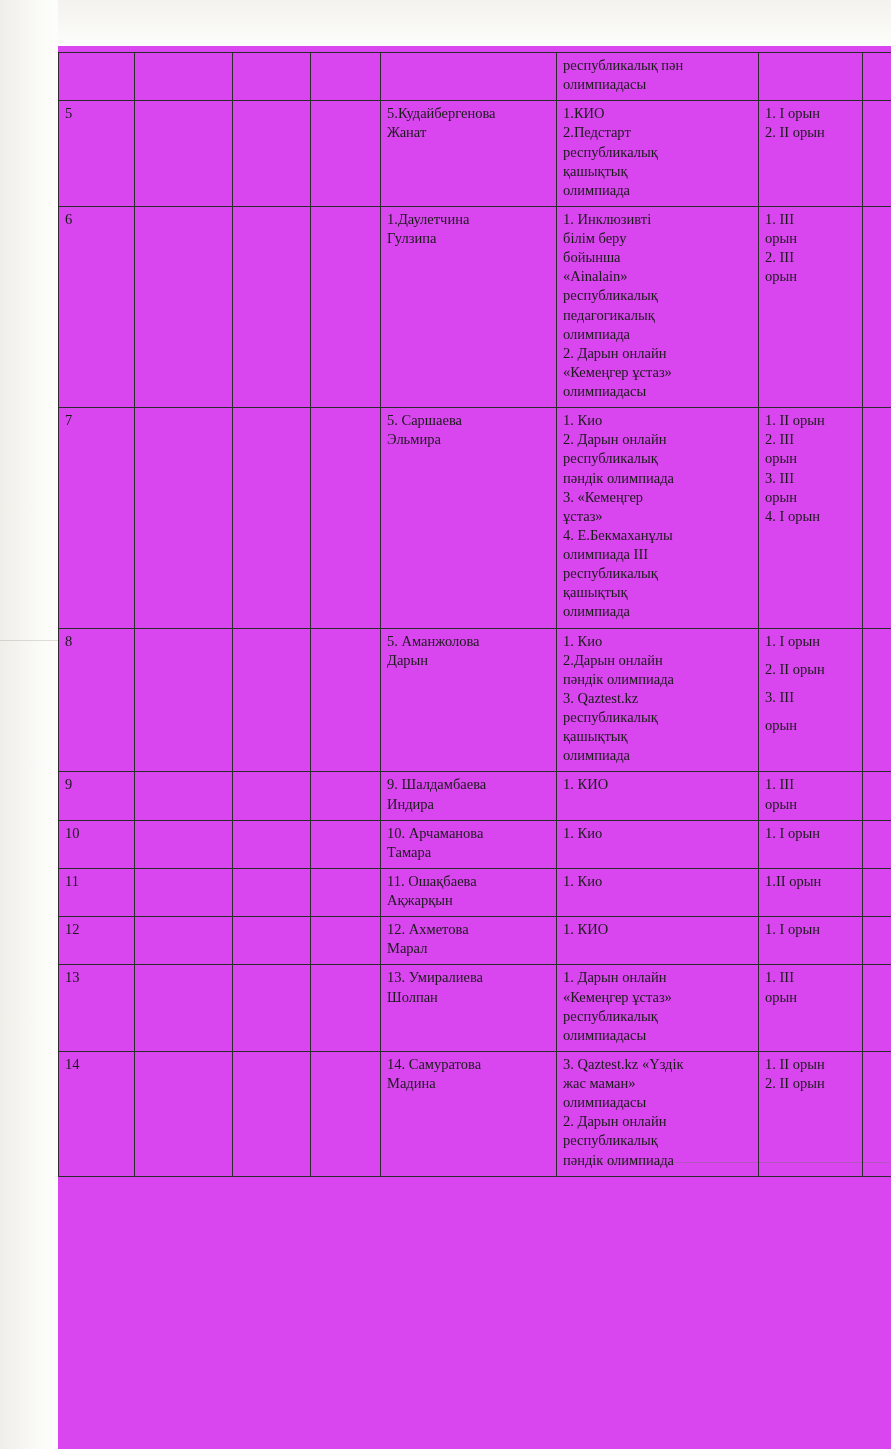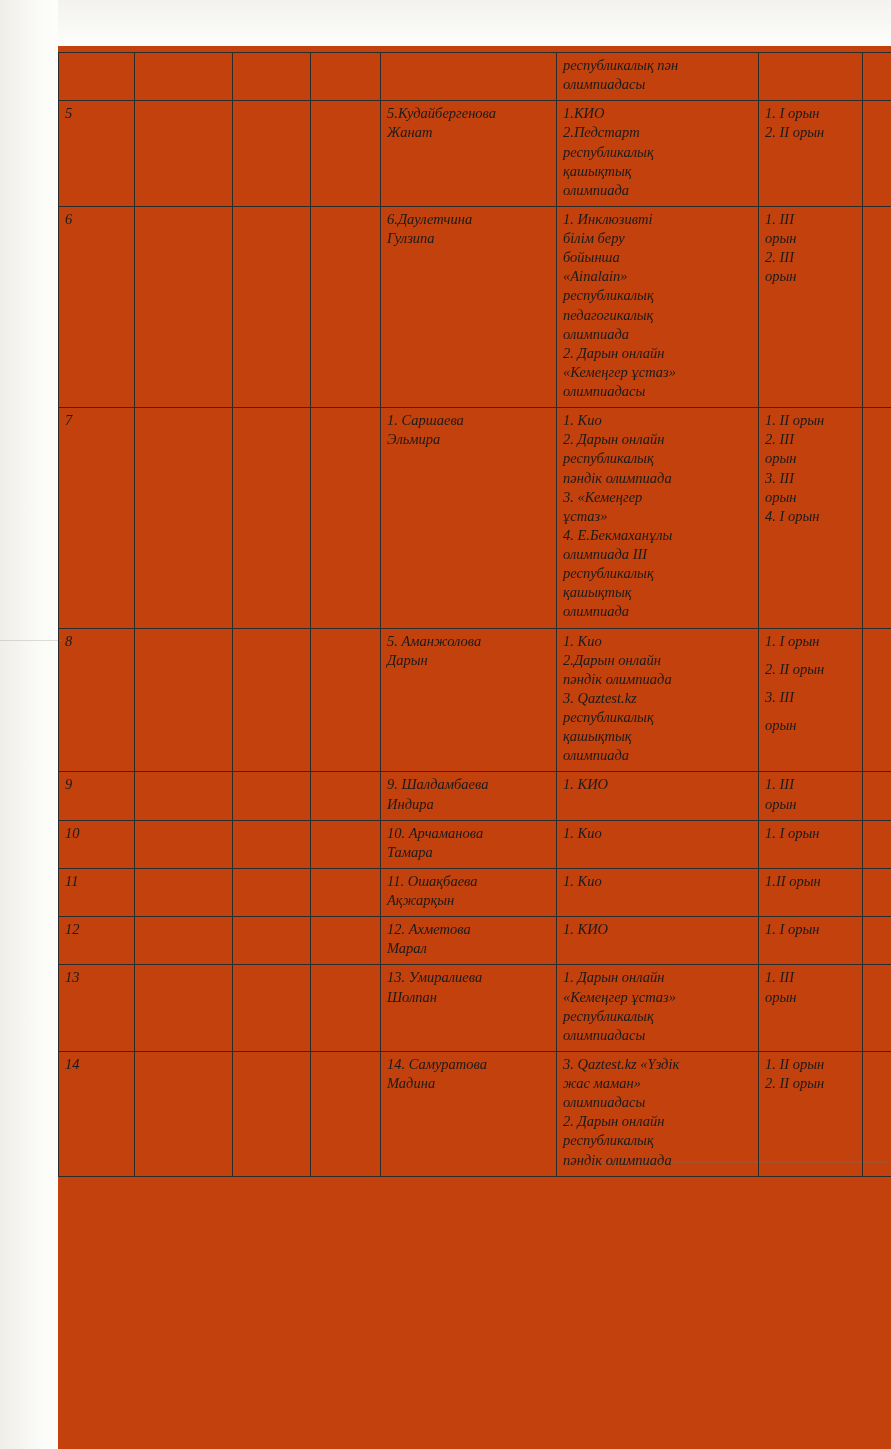--- a/index.html
+++ b/index.html
@@ -12,22 +12,21 @@
     height: 1449px;
     position: relative;
     font-family: "Liberation Serif", serif;
     color: #1b1b1b;
     overflow: hidden;
   }
   
   .page {
     position: absolute;
     inset: 0;
-    background: #c2410c;
-    font-style: italic;
+    background: #d946ef;
   }
   .scan-shadow-left {
     position: absolute;
     left: 0; top: 0; bottom: 0; width: 58px;
     background: linear-gradient(to right, #efeee9 0%, #fbfbf8 70%, #fdfdfb 100%);
   }
   .scan-shadow-top {
     position: absolute;
     left: 0; right: 0; top: 0; height: 46px;
     background: linear-gradient(to bottom, #f3f2ee 0%, #fdfdfb 100%);
@@ -160,21 +159,21 @@
             <td class="c-b">
               <span class="ln">&nbsp;</span>
             </td>
             <td class="c-c">
               <span class="ln">&nbsp;</span>
             </td>
             <td class="c-d">
               <span class="ln">&nbsp;</span>
             </td>
             <td class="c-name">
-              <span class="ln">6.Даулетчина</span>
+              <span class="ln">1.Даулетчина</span>
               <span class="ln">Гулзипа</span>
             </td>
             <td class="c-olymp">
               <span class="ln">1. Инклюзивті</span>
               <span class="ln">білім беру</span>
               <span class="ln">бойынша</span>
               <span class="ln">«Ainalain»</span>
               <span class="ln">республикалық</span>
               <span class="ln">педагогикалық</span>
               <span class="ln">олимпиада</span>
@@ -199,21 +198,21 @@
             <td class="c-b">
               <span class="ln">&nbsp;</span>
             </td>
             <td class="c-c">
               <span class="ln">&nbsp;</span>
             </td>
             <td class="c-d">
               <span class="ln">&nbsp;</span>
             </td>
             <td class="c-name">
-              <span class="ln">1. Саршаева</span>
+              <span class="ln">5. Саршаева</span>
               <span class="ln">Эльмира</span>
             </td>
             <td class="c-olymp">
               <span class="ln">1. Кио</span>
               <span class="ln">2. Дарын онлайн</span>
               <span class="ln">республикалық</span>
               <span class="ln">пәндік олимпиада</span>
               <span class="ln">3. «Кемеңгер</span>
               <span class="ln">ұстаз»</span>
               <span class="ln">4. Е.Бекмаханұлы</span>

